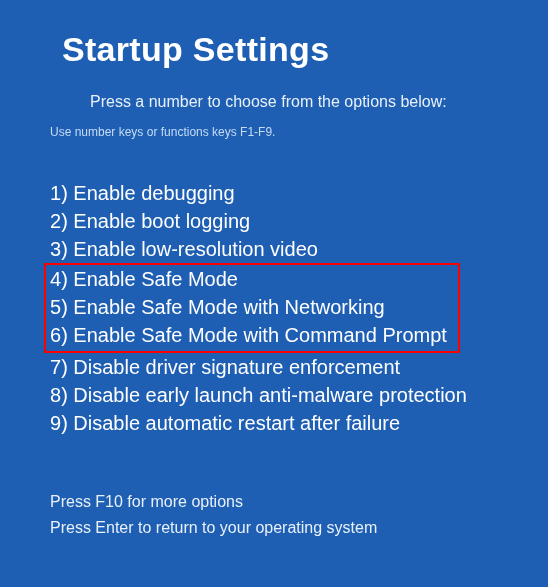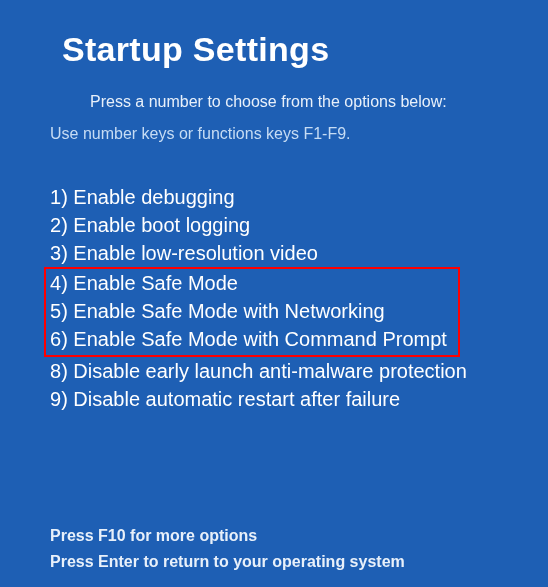--- a/index.html
+++ b/index.html
@@ -25,21 +25,21 @@
       margin-left: 12px;
     }
     .subtitle {
       font-size: 16px;
       font-weight: 400;
       margin-bottom: 14px;
       color: #e8f0fa;
       margin-left: 40px;
     }
     .hint {
-      font-size: 16px;
+      font-size: 12px;
       font-weight: 400;
       color: #c6dcf4;
       margin-bottom: 40px;
     }
     .options {
       margin-bottom: 70px;
     }
     .option {
       font-size: 20px;
       line-height: 28px;
@@ -47,23 +47,22 @@
       color: #ffffff;
     }
     .highlight-box {
       border: 2px solid #ff0000;
       padding: 0px 11px 2px 4px;
       margin-left: -6px;
       display: inline-block;
     }
     .footer {
       position: absolute;
-      bottom: 12px;
+      bottom: 46px;
       left: 50px;
-      font-weight: bold;
     }
     .footer-line {
       font-size: 16px;
       line-height: 26px;
       color: #e8f0fa;
     }
   </style>
 </head>
 <body>
 
@@ -73,20 +72,21 @@
 
 <div class="options">
   <div class="option"><span>1</span>) <span>Enable debugging</span></div>
   <div class="option"><span>2</span>) <span>Enable boot logging</span></div>
   <div class="option"><span>3</span>) <span>Enable low-resolution video</span></div>
   <div class="highlight-box">
     <div class="option"><span>4</span>) <span>Enable Safe Mode</span></div>
     <div class="option"><span>5</span>) <span>Enable Safe Mode with Networking</span></div>
     <div class="option"><span>6</span>) <span>Enable Safe Mode with Command Prompt</span></div>
   </div>
+  <div class="option"><span>7</span>) <span>Disable driver signature enforcement</span></div>
   <div class="option"><span>8</span>) <span>Disable early launch anti-malware protection</span></div>
   <div class="option"><span>9</span>) <span>Disable automatic restart after failure</span></div>
 </div>
 
 <div class="footer">
   <div class="footer-line">Press F10 for more options</div>
   <div class="footer-line">Press Enter to return to your operating system</div>
 </div>
 
 </body></html>

